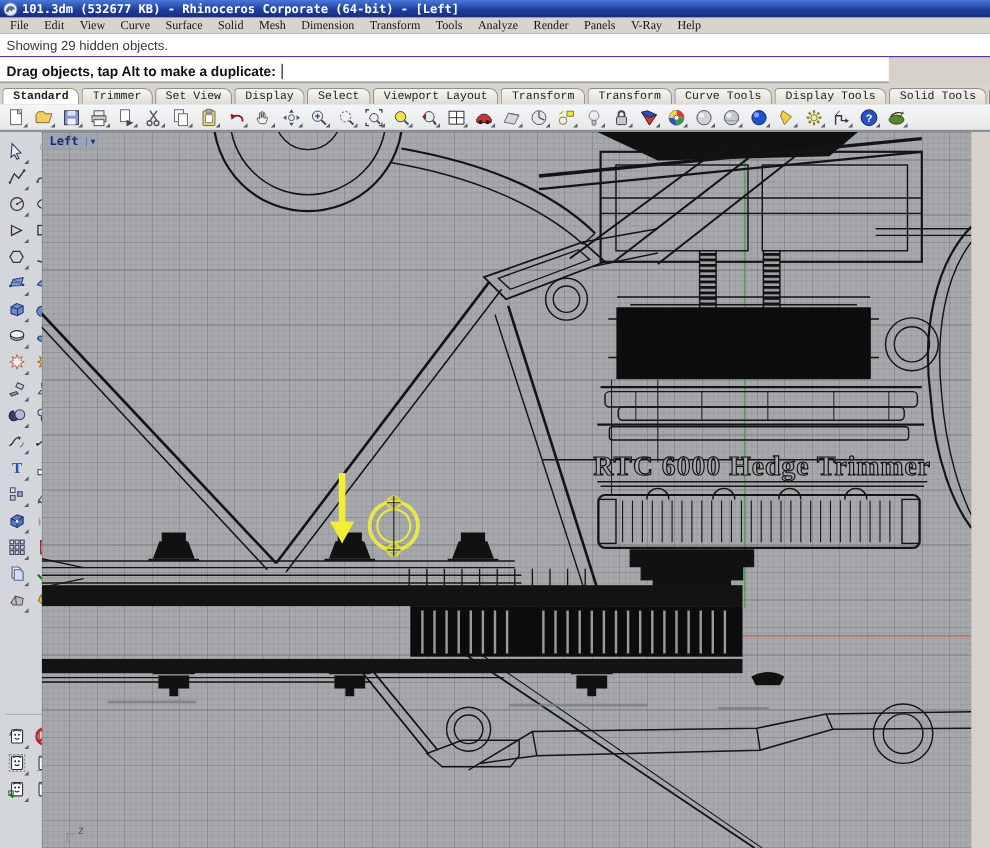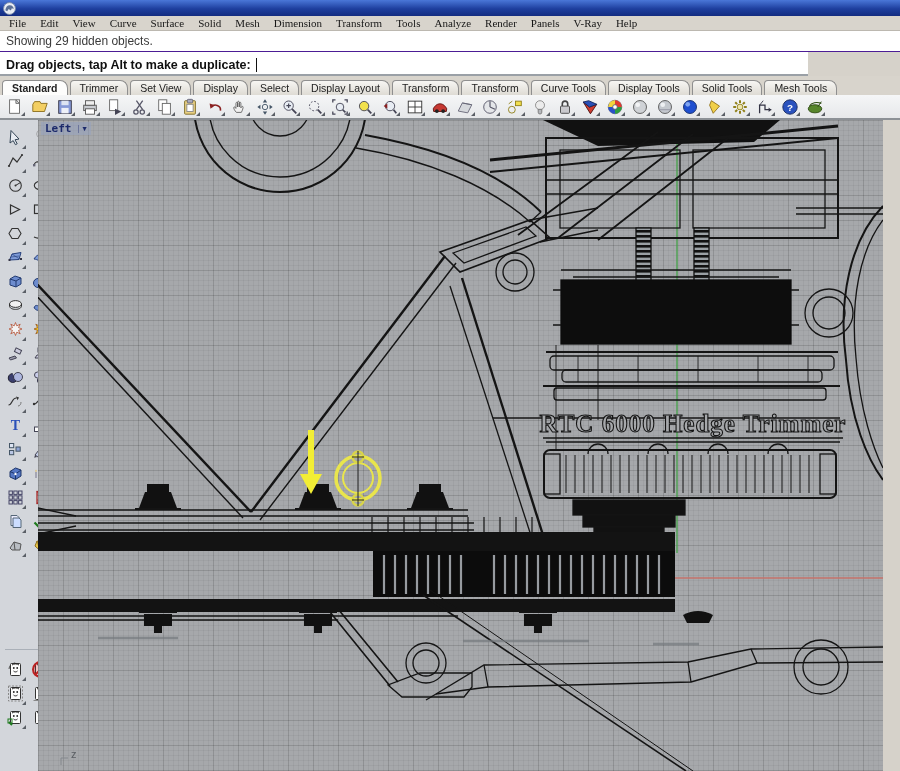--- a/index.html
+++ b/index.html
@@ -23,21 +23,21 @@
   .histline{position:absolute;top:31px;left:0;width:900px;height:21px;background:#fff;
     border-bottom:1px solid #4c1d95;font-size:12px;color:#3a3a3a;padding:3px 0 0 6px}
   .promptline{position:absolute;top:52px;left:0;width:808px;height:24px;background:#fff;
     border-bottom:2px solid #9aa0a6;font-weight:bold;font-size:12.5px;color:#101010;
     padding:4px 0 0 6px;display:flex;align-items:center}
   .caret{width:1px;height:14px;background:#111;margin-left:5px}
 
   
   .tabbar{position:absolute;top:76px;left:0;width:900px;height:19px;background:#d8d4cc;
     display:flex;align-items:flex-end;padding-left:2px;gap:2px;overflow:hidden}
-  .tab{font-family:Liberation Sans, sans-serif;font-size:10.5px;color:#222;
+  .tab{font-family:Liberation Mono, monospace;font-size:10.5px;color:#222;
     background:linear-gradient(#f7f6f3,#dedbd4);border:1px solid #8f8f8f;border-bottom:none;
     border-radius:4px 8px 0 0;padding:1px 9px;white-space:nowrap;flex:0 0 auto}
   .tab.active{background:#fdfdfc;font-weight:bold}
 
   
   .toolbar{position:absolute;top:95px;left:0;width:900px;height:25px;
     background:linear-gradient(#f5f6f7,#e6e8ea);border-bottom:2px solid #8c9196;
     display:flex;align-items:center;padding-left:3px;gap:2px}
   .tbtn{width:23px;height:21px;position:relative;display:flex;align-items:center;justify-content:center;
     background:transparent;border:1px solid transparent;padding:0;cursor:default}
@@ -72,20 +72,21 @@
   .axislabel{font-family:"Liberation Sans",sans-serif;font-size:11px;fill:#5a5e63}
 </style>
 </head>
 <body>
 
 <div class="titlebar">
   <svg viewBox="0 0 14 14">
     <circle cx="7" cy="7" r="6.4" fill="#e9edf4" stroke="#7a8aa8"></circle>
     <path d="M2.5 9c.4-3.4 2.2-5.4 4.8-5.4 2.8 0 4.2 2 4.2 4l-2-1-1 2.6-2.4-1.6-1.6 2.4z" fill="#5a6f96"></path>
   </svg>
+  <span>101.3dm (532677 KB) - Rhinoceros Corporate (64-bit) - [Left]</span>
 </div>
 
 <div class="menubar">
     <span class="menu-item">File</span>
     <span class="menu-item">Edit</span>
     <span class="menu-item">View</span>
     <span class="menu-item">Curve</span>
     <span class="menu-item">Surface</span>
     <span class="menu-item">Solid</span>
     <span class="menu-item">Mesh</span>
@@ -107,21 +108,21 @@
   <span>Drag objects, tap Alt to make a duplicate:</span>
   <span class="caret"></span>
 </div>
 
 <div class="tabbar">
     <div class="tab active">Standard</div>
     <div class="tab">Trimmer</div>
     <div class="tab">Set View</div>
     <div class="tab">Display</div>
     <div class="tab">Select</div>
-    <div class="tab">Display Layout</div>
+    <div class="tab">Viewport Layout</div>
     <div class="tab">Transform</div>
     <div class="tab">Transform</div>
     <div class="tab">Curve Tools</div>
     <div class="tab">Display Tools</div>
     <div class="tab">Solid Tools</div>
     <div class="tab">Mesh Tools</div>
   </div>
 
 <div class="toolbar">
     <button class="tbtn">

